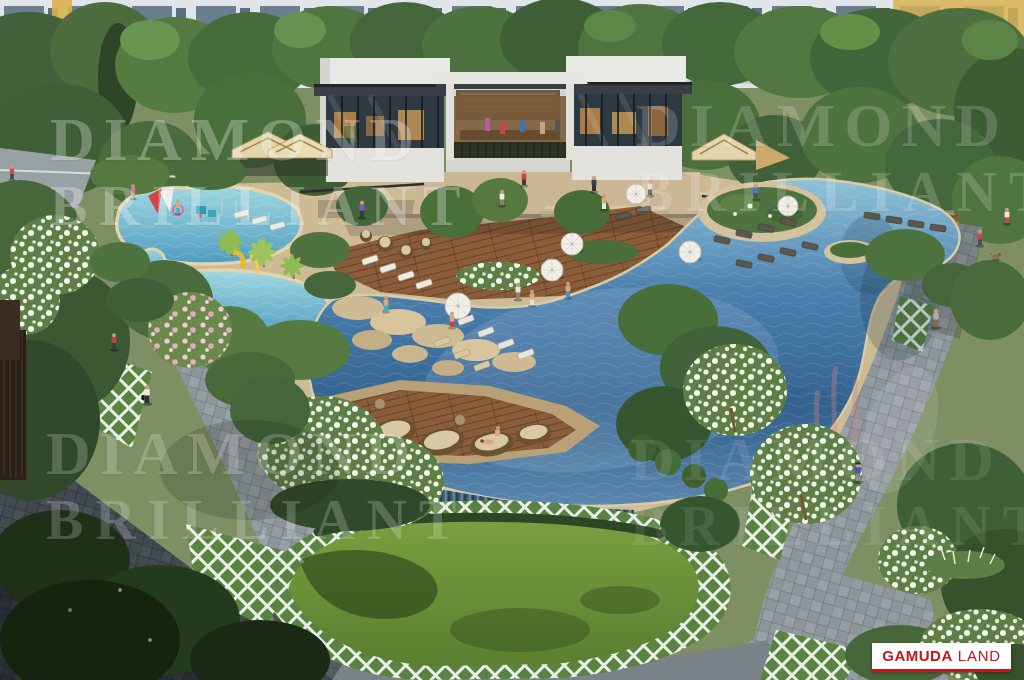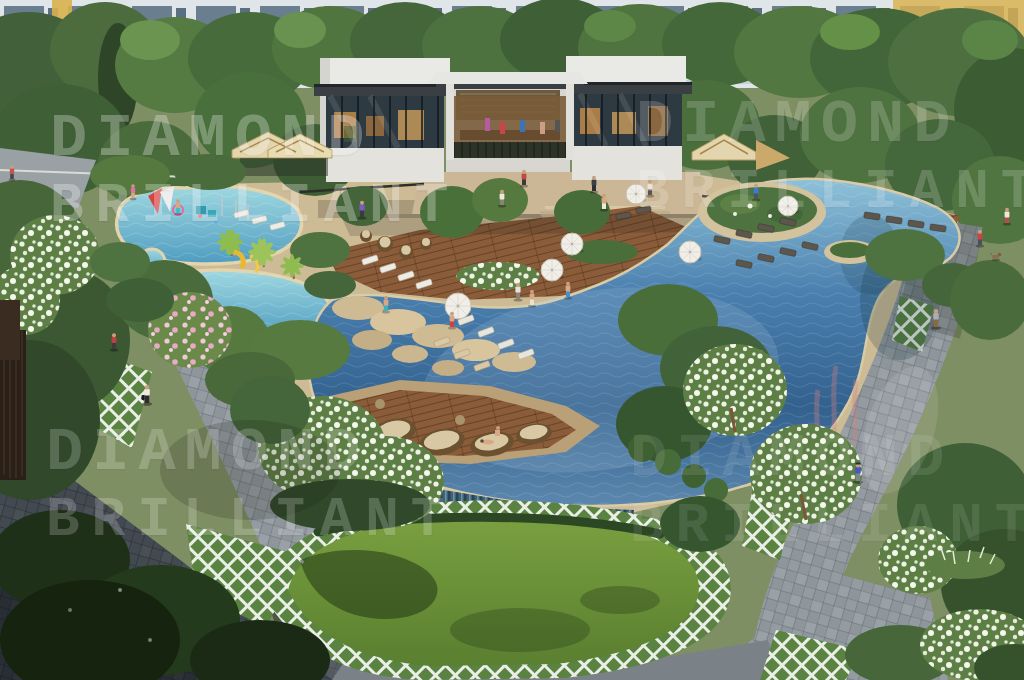--- a/index.html
+++ b/index.html
@@ -1,18 +1,18 @@
 <!DOCTYPE html>
 <html><head>
 <meta charset="utf-8">
 <style>
   html,body{margin:0;padding:0;background:#111;}
   .scene{position:relative;width:1024px;height:680px;overflow:hidden;background:#7e8f63;font-family:"Liberation Sans",sans-serif;}
   .scene svg{position:absolute;left:0;top:0;display:block;}
-  .wm{position:absolute;pointer-events:none;color:rgba(255,255,255,.92);font-family:Liberation Mono, monospace;font-weight:bold;text-shadow:0 1px 2px rgba(0,0,0,.22);}
+  .wm{position:absolute;pointer-events:none;color:rgba(255,255,255,.92);font-family:Liberation Serif, serif;font-weight:bold;text-shadow:0 1px 2px rgba(0,0,0,.22);}
   .wm .l1{font-size:62px;letter-spacing:9px;line-height:1;}
   .wm .l2{font-size:56px;letter-spacing:12px;line-height:1;margin-top:8px;}
   .wm-a{left:50px;top:108px;opacity:.30;}
   .wm-b{left:636px;top:94px;opacity:.19;}
   .wm-c{left:46px;top:422px;opacity:.21;}
   .wm-d{left:630px;top:428px;opacity:.10;}
   .logo{position:absolute;right:13px;bottom:8px;background:#ffffff;padding:4px 10px 5px 10px;border-bottom:3px solid #c5161d;display:flex;gap:5px;align-items:baseline;box-shadow:0 1px 3px rgba(0,0,0,.35);}
   .logo .b{color:#c5161d;font-weight:bold;font-size:15px;letter-spacing:.5px;}
   .logo .l{color:#c5161d;font-weight:normal;font-size:15px;letter-spacing:.8px;}
 </style>
@@ -634,13 +634,17 @@
 </div>
 <div class="wm wm-c">
   <div class="l1">DIAMOND</div>
   <div class="l2">BRILLIANT</div>
 </div>
 <div class="wm wm-d">
   <div class="l1">DIAMOND</div>
   <div class="l2">BRILLIANT</div>
 </div>
 
+<div class="logo">
+  <span class="b">GAMUDA</span>
+  <span class="l">LAND</span>
 </div>
+</div>
 
 </body></html>

